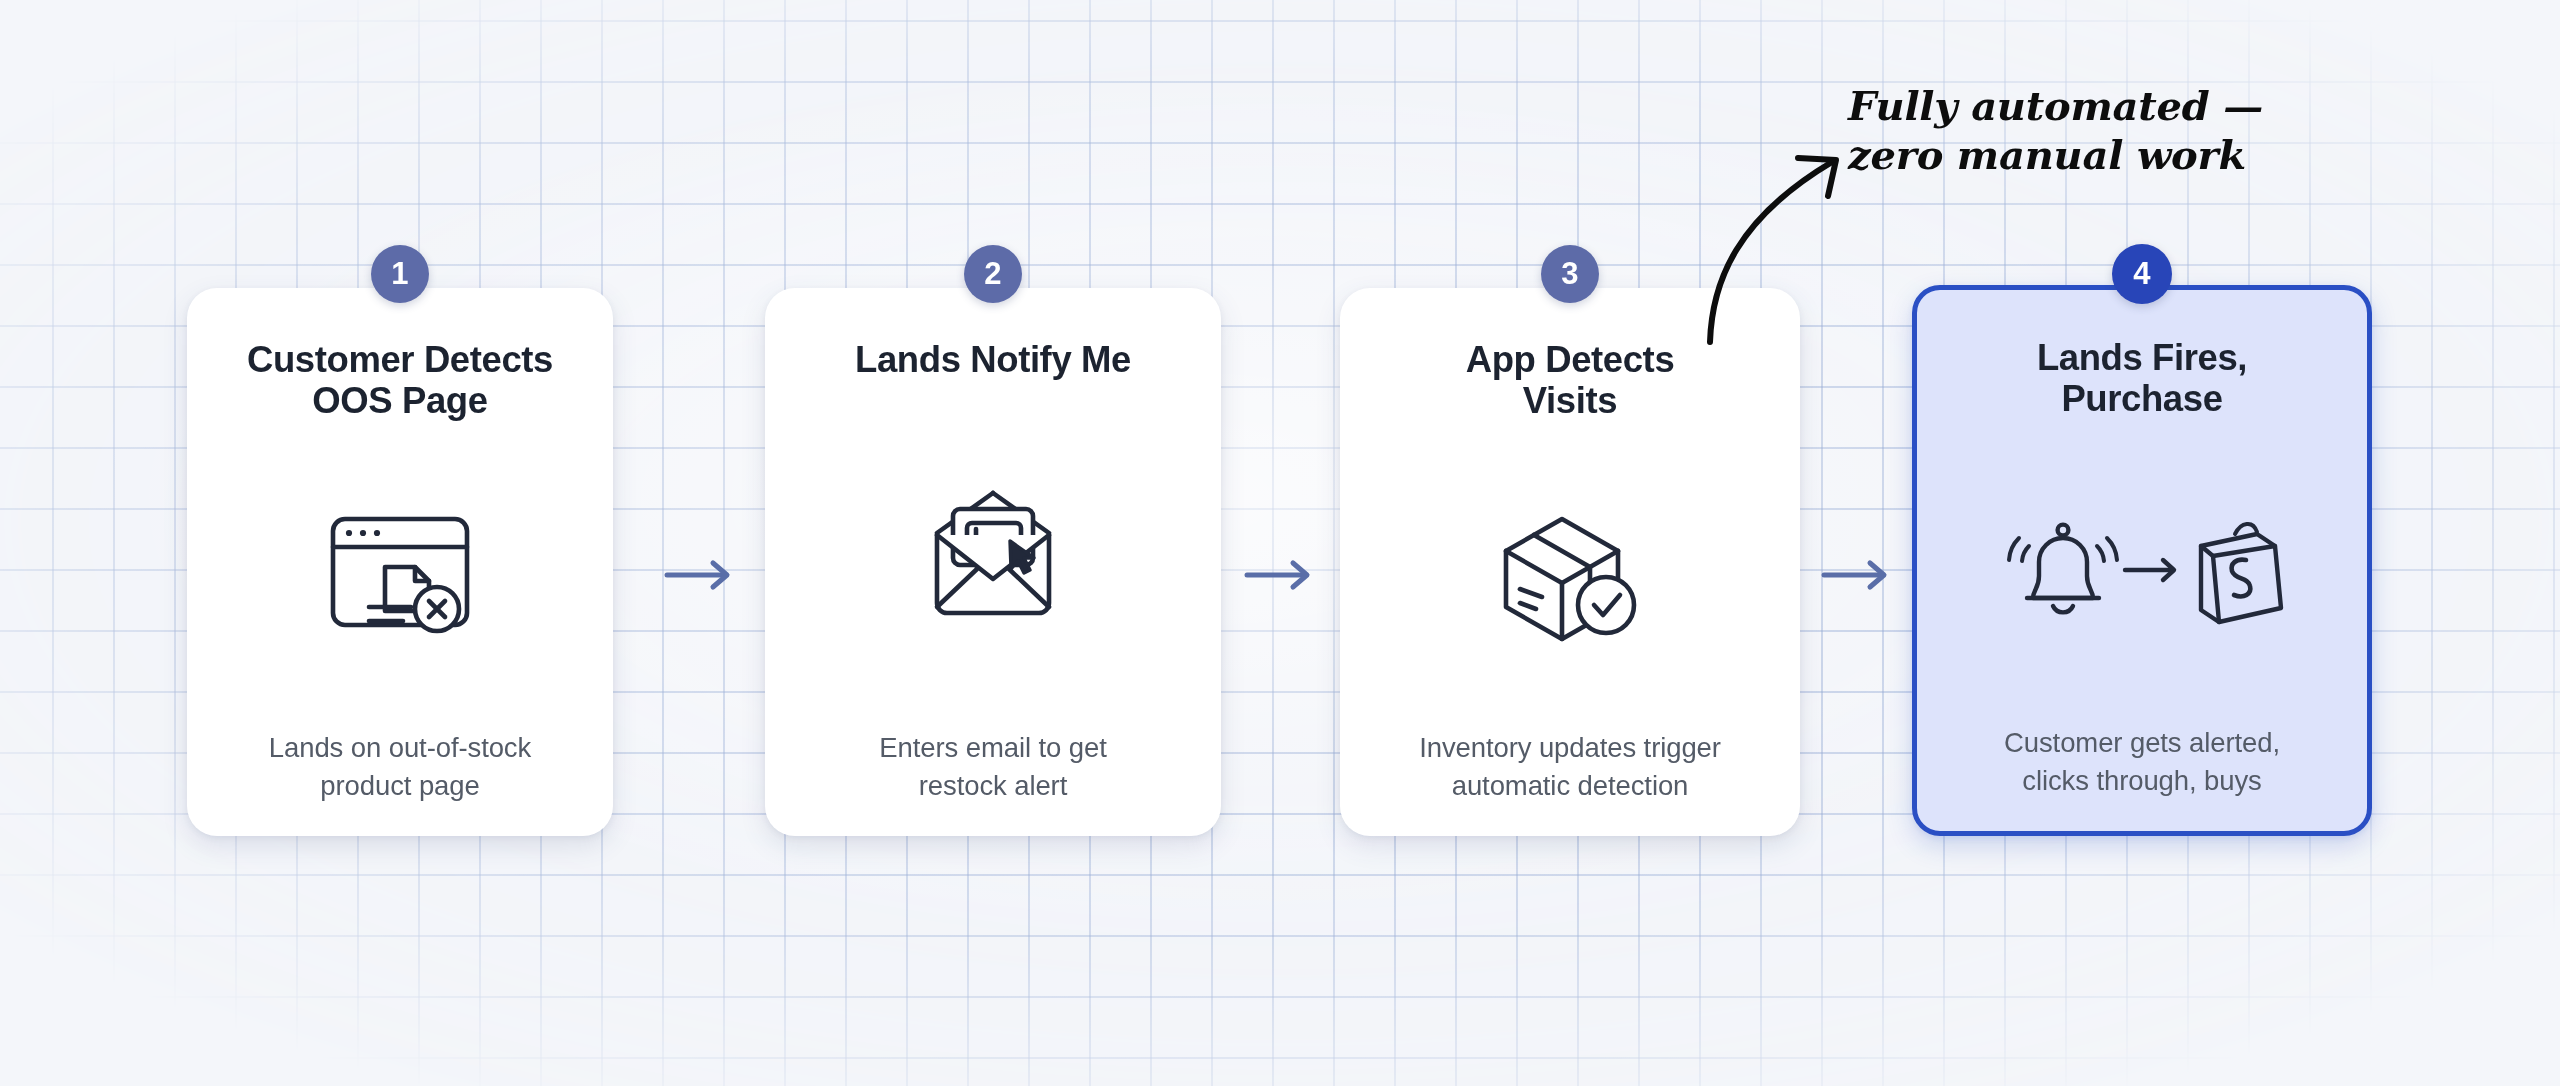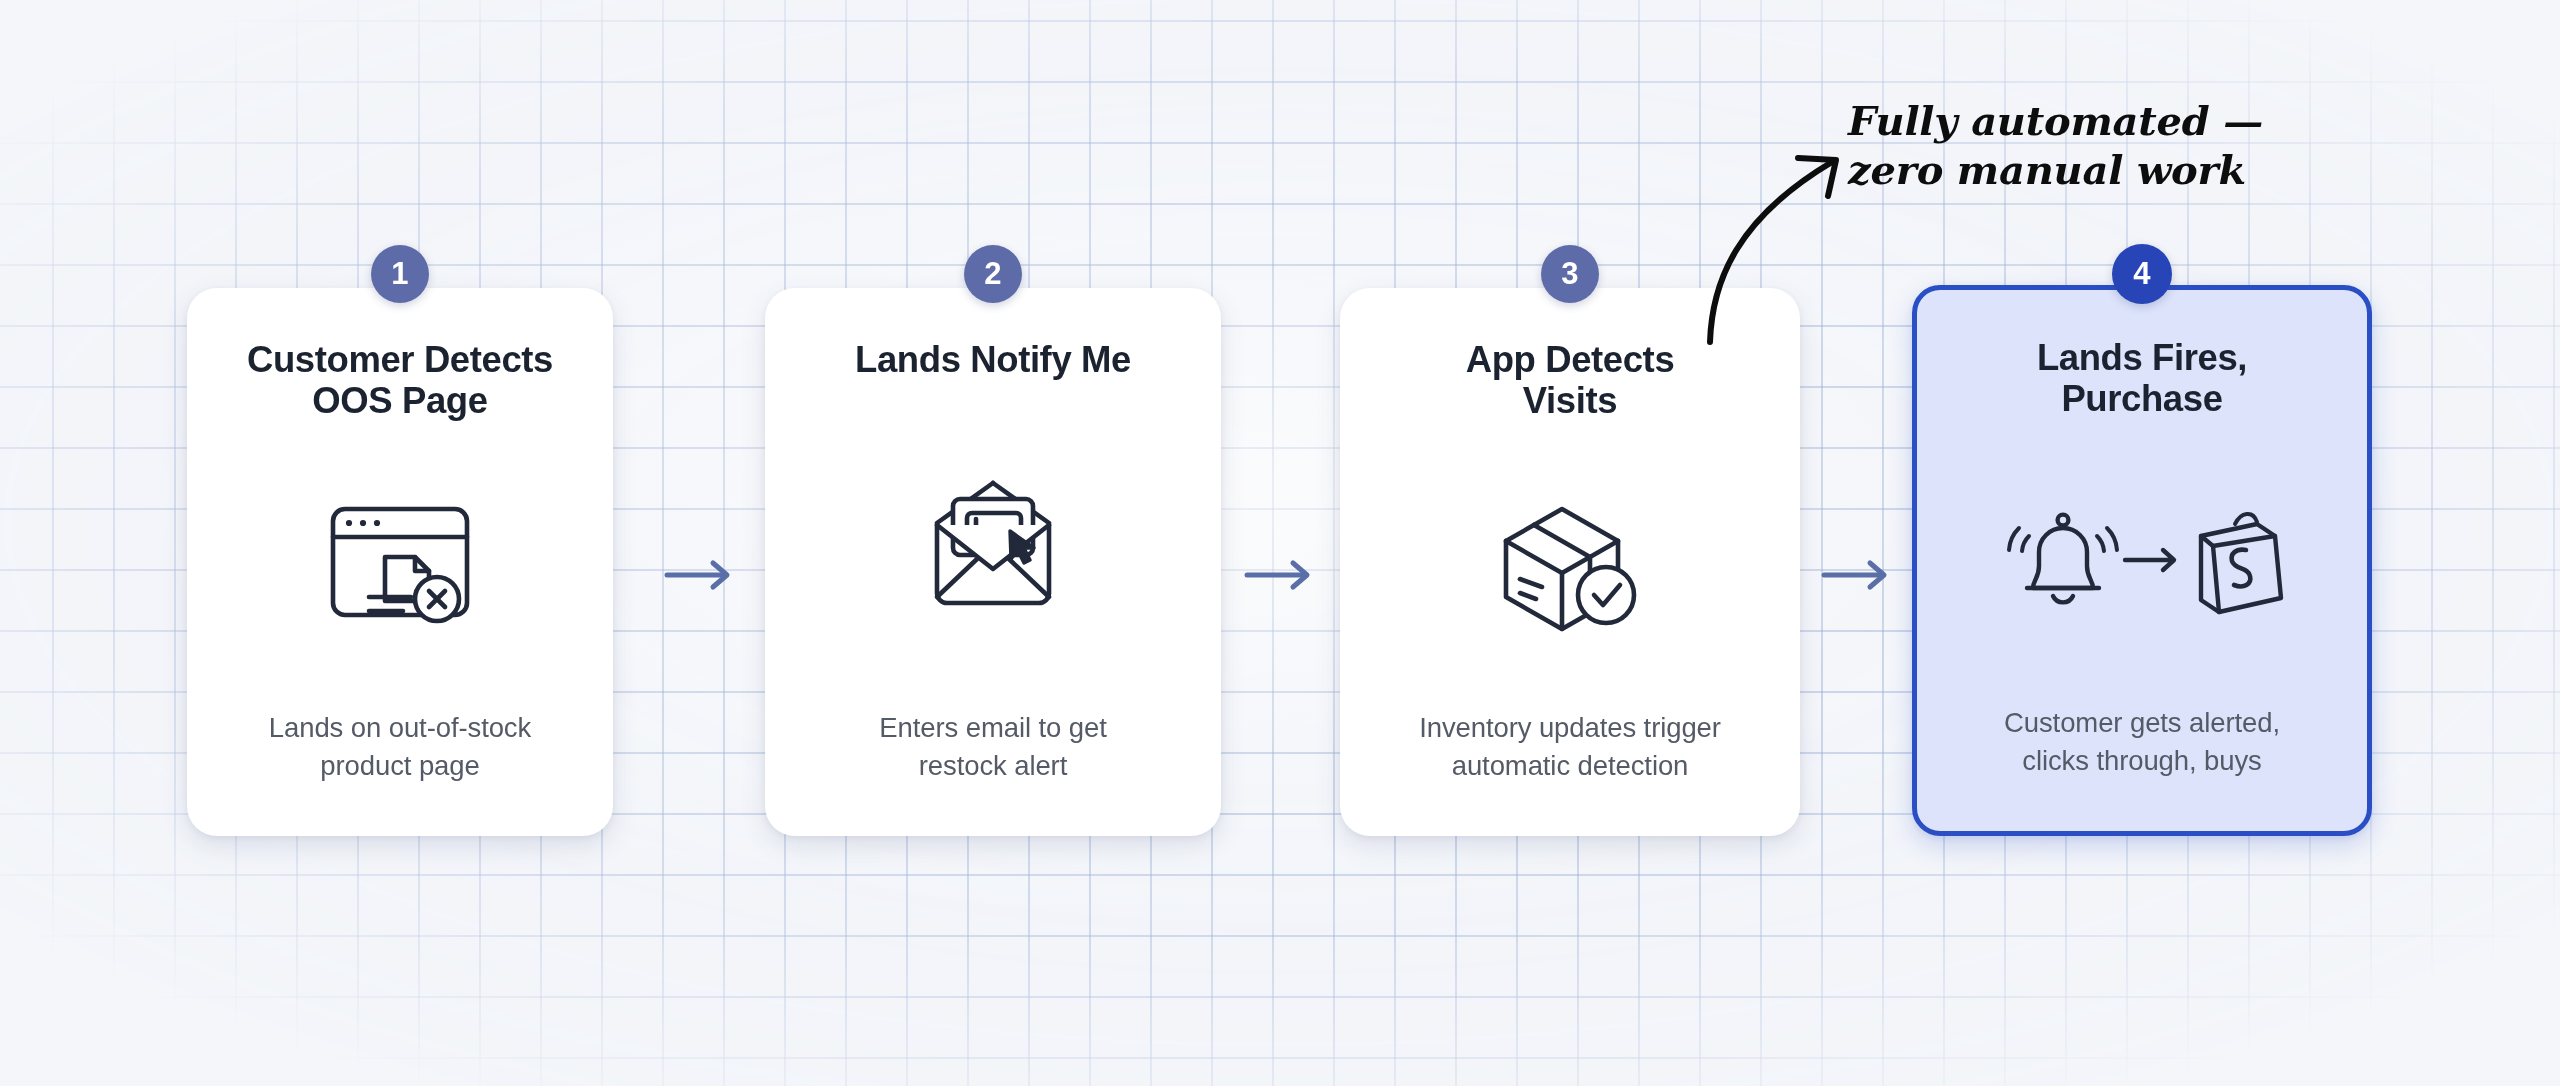--- a/index.html
+++ b/index.html
@@ -118,42 +118,41 @@
   .card-icon svg {
     display: block;
   }
 
   .card-desc {
     font-size: 27.5px;
     line-height: 1.36;
     color: #545b67;
     text-align: center;
     white-space: pre-line;
-    padding-bottom: 52px;
+    padding-bottom: 32px;
     letter-spacing: -0.1px;
   }
 
   
   .connector {
     position: absolute;
     top: 555px;
     width: 80px;
     height: 40px;
   }
   .connector.a1 { left: 663px; }
   .connector.a2 { left: 1243px; }
   .connector.a3 { left: 1820px; }
 
   
   #annotation {
     position: absolute;
     left: 1848px;
     top: 82px;
     width: 620px;
-    margin-top: 15px;
   }
   #annotation-text {
     font-family: "DejaVu Serif", serif;
     font-style: italic;
     font-size: 40px;
     line-height: 1.22;
     color: #0d0d0d;
     white-space: pre-line;
     letter-spacing: -0.2px;
     font-weight: 600;

